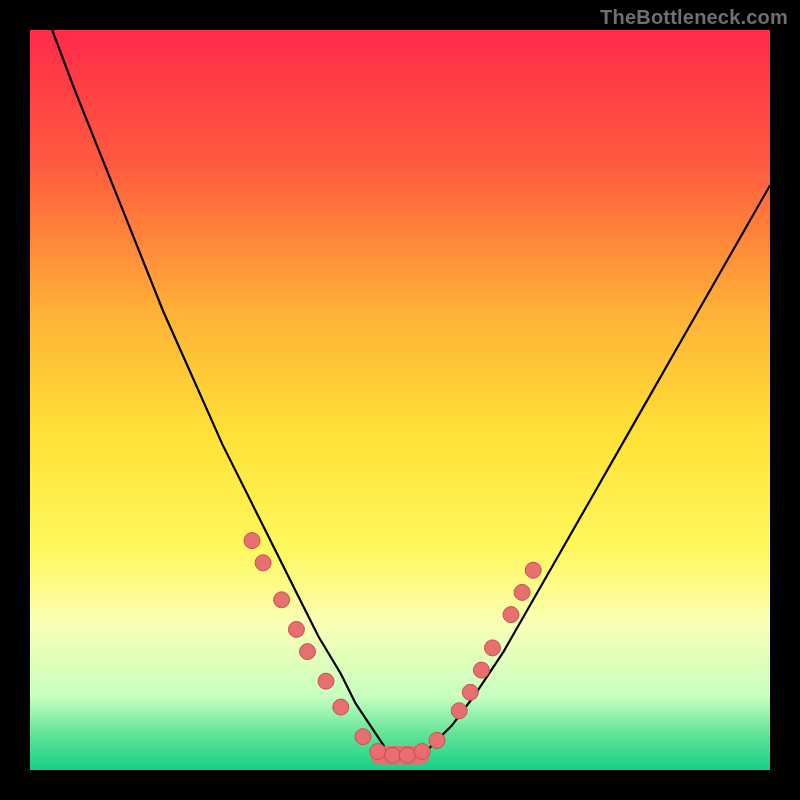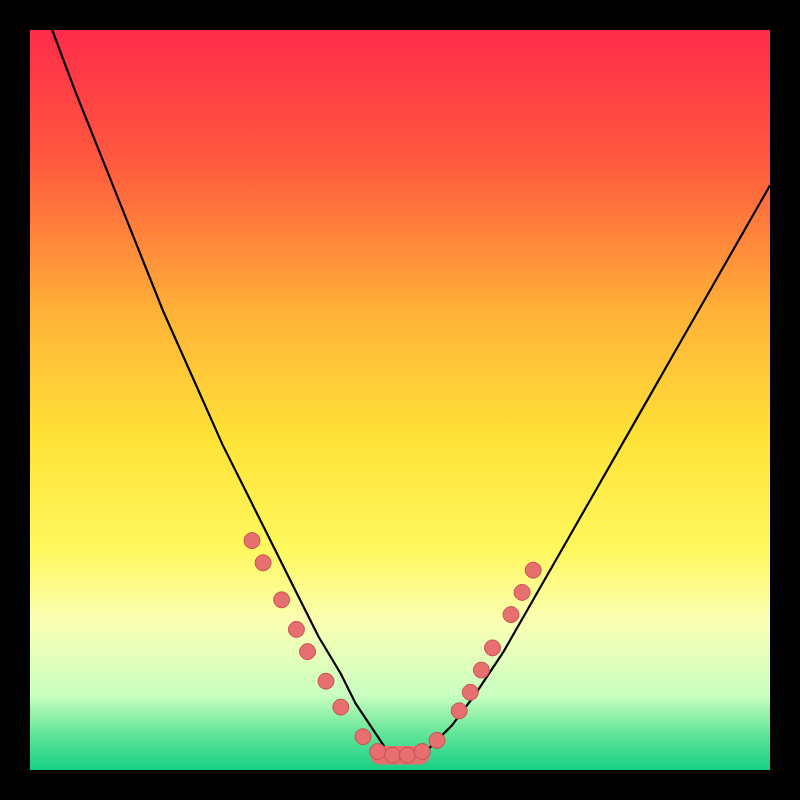--- a/index.html
+++ b/index.html
@@ -69,13 +69,14 @@
         <circle cx="429.2" cy="680.8" r="8" fill="#e76f6f" stroke="#c94f4f" stroke-width="1"></circle>
         <circle cx="440.3" cy="662.3" r="8" fill="#e76f6f" stroke="#c94f4f" stroke-width="1"></circle>
         <circle cx="451.4" cy="640.1" r="8" fill="#e76f6f" stroke="#c94f4f" stroke-width="1"></circle>
         <circle cx="462.5" cy="617.9" r="8" fill="#e76f6f" stroke="#c94f4f" stroke-width="1"></circle>
         <circle cx="481.0" cy="584.6" r="8" fill="#e76f6f" stroke="#c94f4f" stroke-width="1"></circle>
         <circle cx="492.1" cy="562.4" r="8" fill="#e76f6f" stroke="#c94f4f" stroke-width="1"></circle>
         <circle cx="503.2" cy="540.2" r="8" fill="#e76f6f" stroke="#c94f4f" stroke-width="1"></circle>
       </g>
   </svg>
 
+  <div class="watermark">TheBottleneck.com</div>
 </div>
 
 </body></html>

